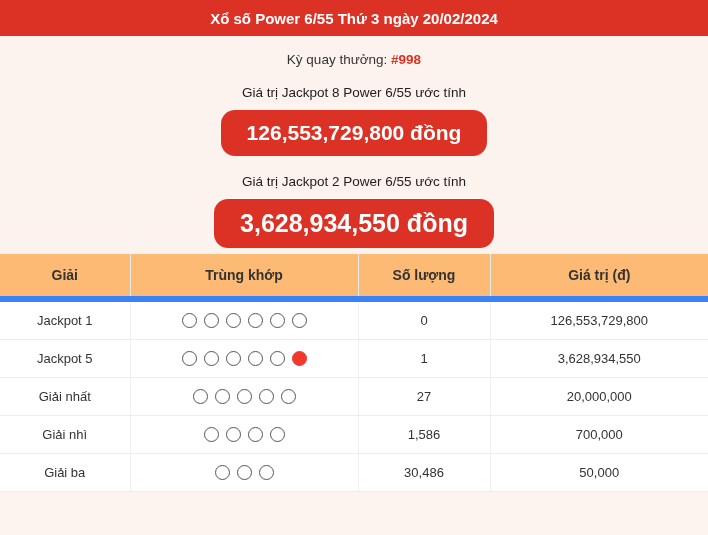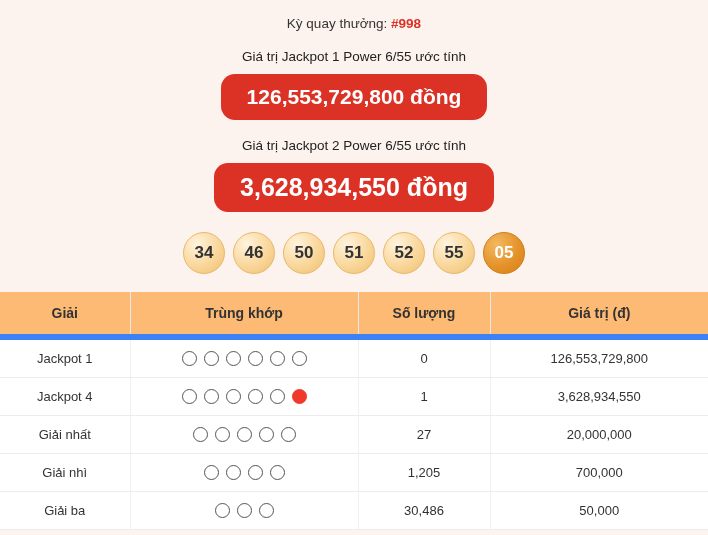--- a/index.html
+++ b/index.html
@@ -159,47 +159,41 @@
 </style>
 </head>
 <body>
 
 <div id="page">
 
   <svg class="watermark" viewBox="0 0 200 200">
     <path d="M100 10 C40 10 10 55 10 100 C10 150 50 190 100 190 C140 190 170 165 180 130 C150 160 120 170 95 165 C55 157 35 125 40 95 C45 62 75 40 110 45 C135 49 150 65 152 85 C154 105 140 120 122 120 C108 120 98 110 98 98 C98 86 107 78 118 78" fill="none" stroke="#c0392b" stroke-width="16" stroke-linecap="round"></path>
   </svg>
 
+  <div class="header">
+    <span>Xổ số Power 6/55 Thứ 3 ngày 20/02/2024</span>
+  </div>
 
   <div class="top-area">
 
     <div class="draw-line">
       <span>Kỳ quay thưởng:</span>
       <span class="code">#998</span>
     </div>
 
-    <div class="jackpot-label">Giá trị Jackpot 1 Power 6/55 ước tính</div>
+    <div class="jackpot-label">Giá trị Jackpot 8 Power 6/55 ước tính</div>
     <div class="jackpot-pill-wrap">
       <div class="pill big">126,553,729,800 đồng</div>
     </div>
 
     <div class="jackpot-label">Giá trị Jackpot 2 Power 6/55 ước tính</div>
     <div class="jackpot-pill-wrap">
       <div class="pill small">3,628,934,550 đồng</div>
     </div>
 
-    <div class="balls" id="balls-row">
-        <div class="ball">34</div>
-        <div class="ball">46</div>
-        <div class="ball">50</div>
-        <div class="ball">51</div>
-        <div class="ball">52</div>
-        <div class="ball">55</div>
-        <div class="ball special">05</div>
-      </div>
   </div>
 
   <table class="results">
     <thead>
       <tr>
         <th class="col-prize">Giải</th>
         <th class="col-match">Trùng khớp</th>
         <th class="col-count">Số lượng</th>
         <th class="col-value">Giá trị (đ)</th>
       </tr>
@@ -214,21 +208,21 @@
               <span class="dot"></span>
               <span class="dot"></span>
               <span class="dot"></span>
               <span class="dot"></span>
             </div>
           </td>
           <td class="col-count">0</td>
           <td class="col-value value-red">126,553,729,800</td>
         </tr>
         <tr>
-          <td class="col-prize">Jackpot 4</td>
+          <td class="col-prize">Jackpot 5</td>
           <td class="col-match">
             <div class="match-dots">
               <span class="dot"></span>
               <span class="dot"></span>
               <span class="dot"></span>
               <span class="dot"></span>
               <span class="dot"></span>
               <span class="dot filled"></span>
             </div>
           </td>
@@ -252,21 +246,21 @@
         <tr>
           <td class="col-prize">Giải nhì</td>
           <td class="col-match">
             <div class="match-dots">
               <span class="dot"></span>
               <span class="dot"></span>
               <span class="dot"></span>
               <span class="dot"></span>
             </div>
           </td>
-          <td class="col-count">1,205</td>
+          <td class="col-count">1,586</td>
           <td class="col-value">700,000</td>
         </tr>
         <tr>
           <td class="col-prize">Giải ba</td>
           <td class="col-match">
             <div class="match-dots">
               <span class="dot"></span>
               <span class="dot"></span>
               <span class="dot"></span>
             </div>

